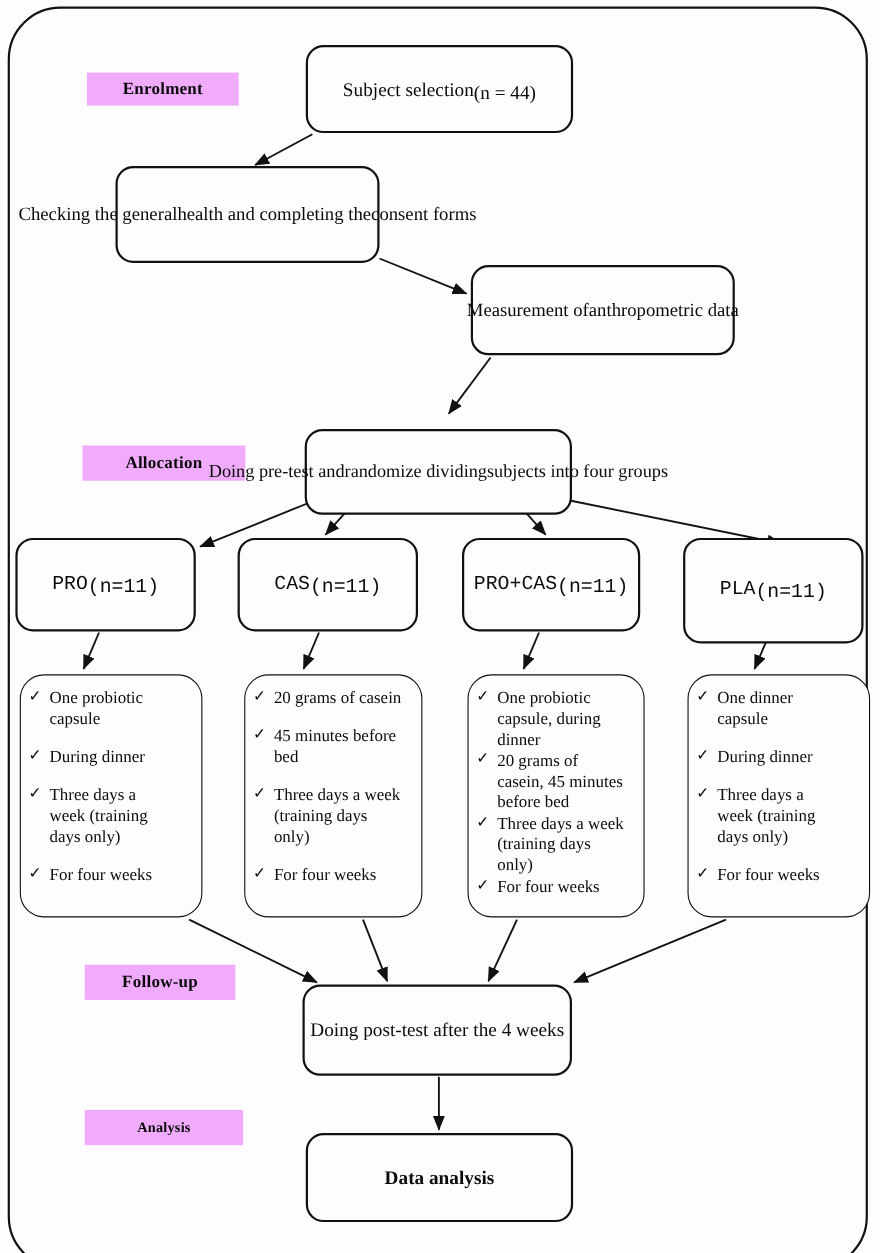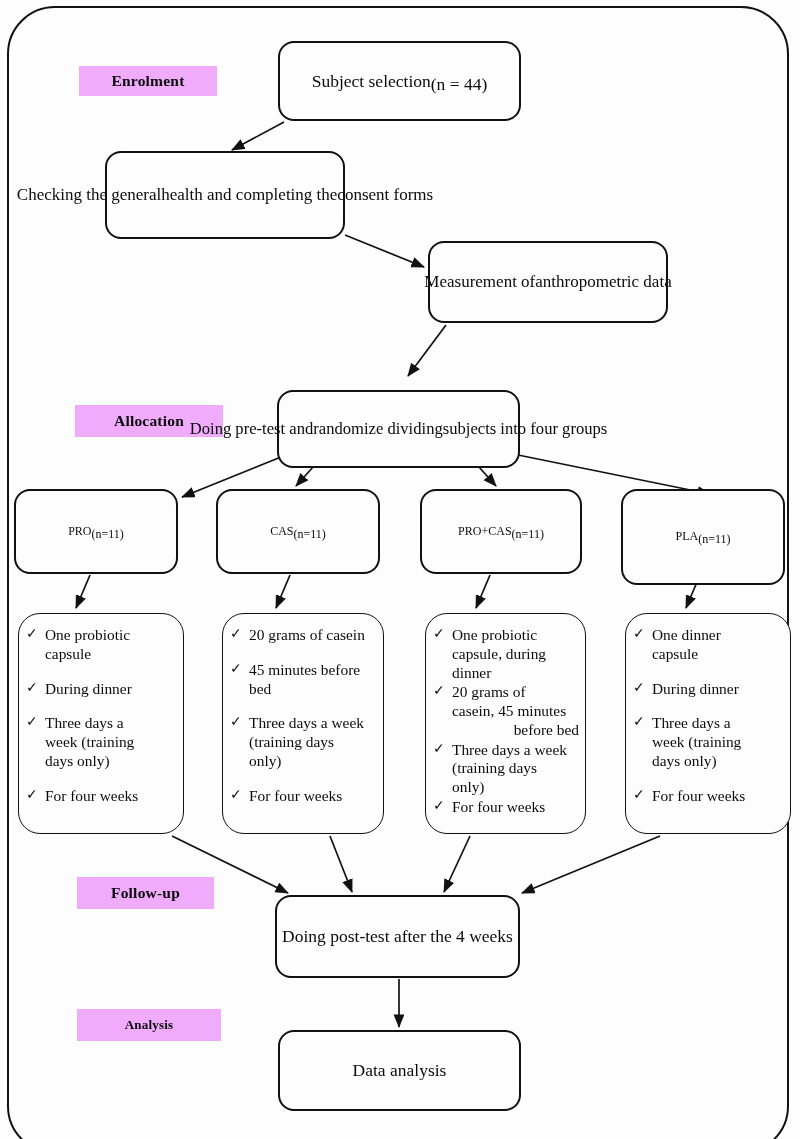--- a/index.html
+++ b/index.html
@@ -60,21 +60,22 @@
     background: #f0abfc;
     color: #0a0a0a;
     font-weight: bold;
     display: flex;
     align-items: center;
     justify-content: center;
     letter-spacing: 0.2px;
     box-sizing: border-box;
   }
   .group-node {
-    font-size: 12px;
+    font-size: 18px;
+    font-family: Liberation Mono, monospace;
   }
   .list-node {
     border-width: 1.6px;
     border-radius: 22px;
     align-items: stretch;
     justify-content: flex-start;
     text-align: left;
     padding: 12px 6px 10px 7px;
   }
   .list-node ul {
@@ -127,20 +128,21 @@
   #node-list-cas    { left: 222px; top: 613px; width: 162px; height: 221px; }
   #node-list-procas { left: 425px; top: 613px; width: 161px; height: 221px; }
   #node-list-pla    { left: 625px; top: 613px; width: 166px; height: 221px; }
   #node-posttest {
     left: 275px; top: 895px; width: 245px; height: 83px;
     font-size: 17.5px;
   }
   #node-analysis {
     left: 278px; top: 1030px; width: 243px; height: 81px;
     font-size: 17.5px;
+    font-weight: bold;
   }
   #stage-enrolment  { left: 79px; top: 66px;  width: 138px; height: 30px; font-size: 15.5px; }
   #stage-allocation { left: 75px; top: 405px; width: 148px; height: 32px; font-size: 15.5px; }
   #stage-followup   { left: 77px; top: 877px; width: 137px; height: 32px; font-size: 15.5px; }
   #stage-analysis   { left: 77px; top: 1009px; width: 144px; height: 32px; font-size: 13px; }
 </style>
 </head>
 <body>
 
 <div id="root">
@@ -283,21 +285,21 @@
         <li>
           <span class="tick">✓</span>
           <span style="display: block;">One probiotic</span>
           <span style="display: block;">capsule, during</span>
           <span style="display: block;">dinner</span>
         </li>
         <li>
           <span class="tick">✓</span>
           <span style="display: block;">20 grams of</span>
           <span style="display: block;">casein, 45 minutes</span>
-          <span style="display: block; text-align: right;">before bed</span>
+          <span style="display: block;">before bed</span>
         </li>
         <li>
           <span class="tick">✓</span>
           <span style="display: block;">Three days a week</span>
           <span style="display: block;">(training days</span>
           <span style="display: block;">only)</span>
         </li>
         <li>
           <span class="tick">✓</span>
           <span style="display: block;">For four weeks</span>

